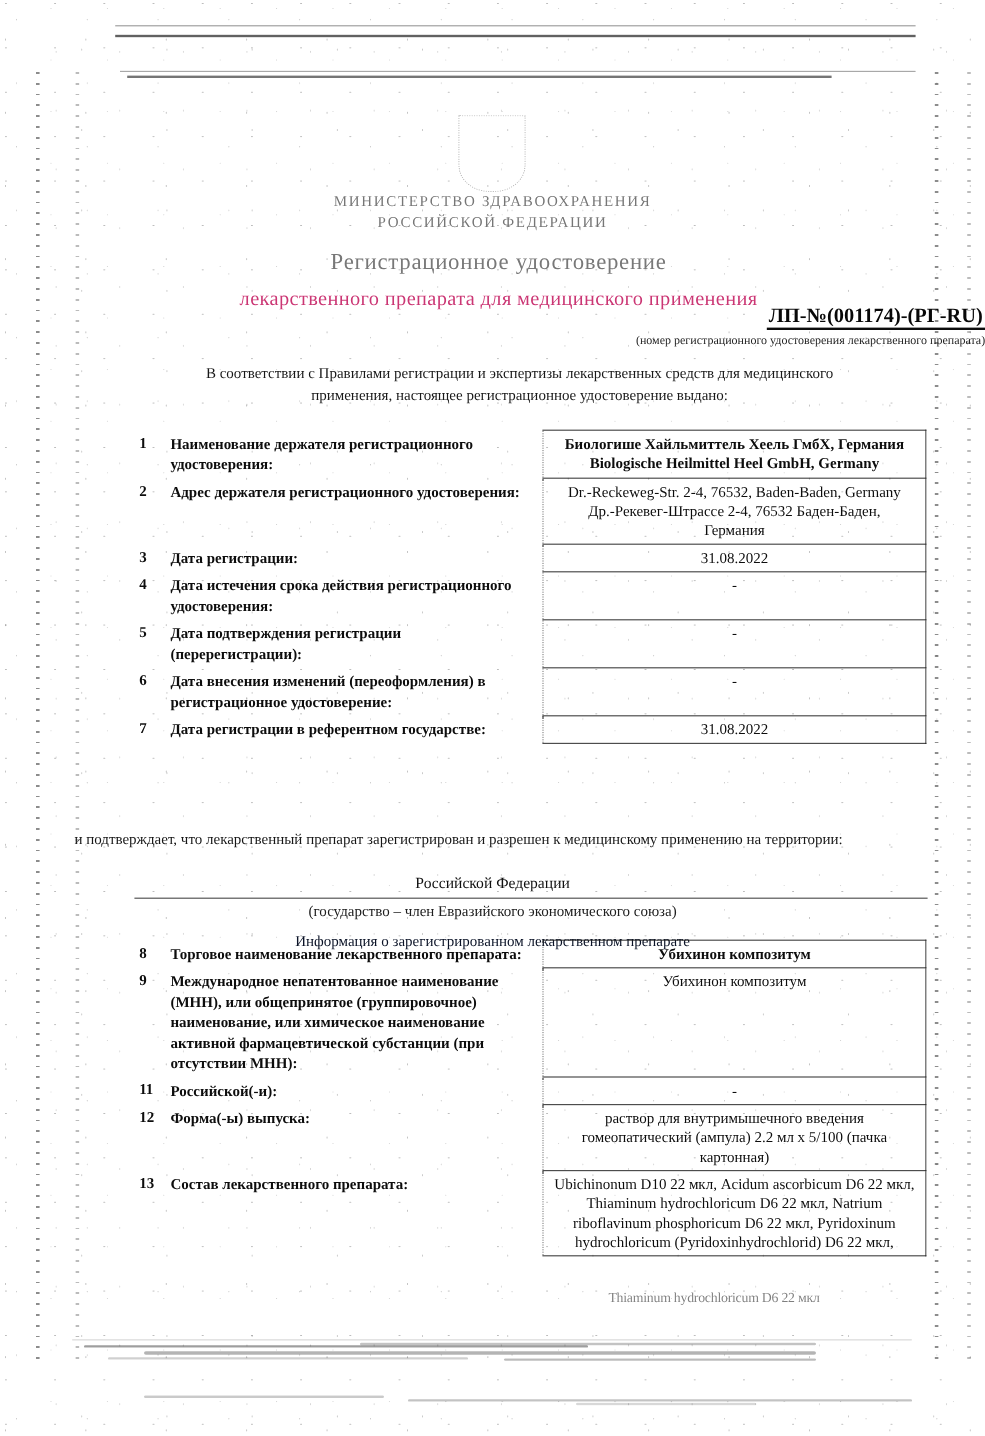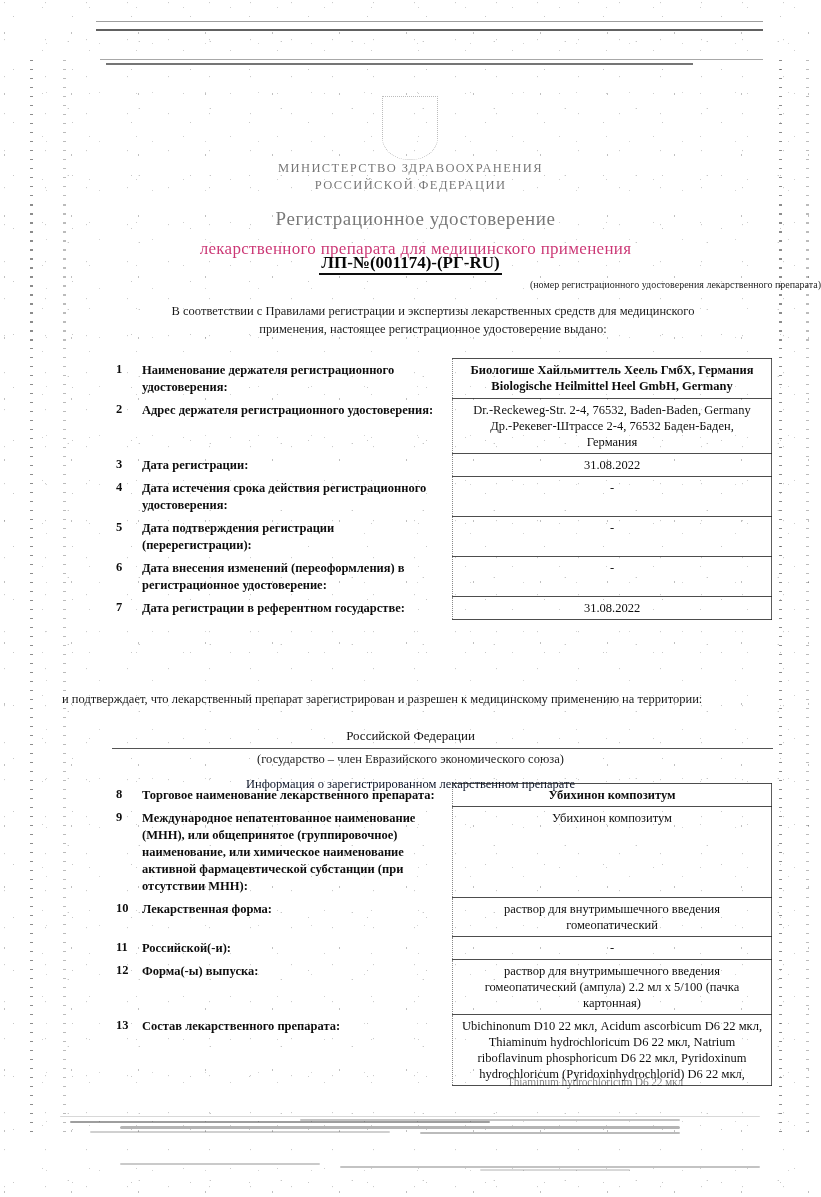--- a/index.html
+++ b/index.html
@@ -127,21 +127,21 @@
     margin-top: 9px;
     font-size: 17px;
     letter-spacing: .3px;
     color: #be185d;
     opacity: .85;
   }
   .cert-number {
     position: absolute;
     left: 0; right: 0;
     top: 253px;
-    text-align: center;
+    text-align: right;
     font-size: 17px;
     font-weight: 700;
     color: #0d0d0d;
   }
   .cert-number span { border-bottom: 2px solid #111; padding: 0 2px 1px; }
 
   .subcaption {
     position: absolute;
     left: 0; right: 0;
     top: 279px;
@@ -374,25 +374,20 @@
           <td class="num">8</td>
           <td class="lbl">Торговое наименование лекарственного препарата:</td>
           <td class="val val-bold">Убихинон композитум</td>
         </tr>
         <tr>
           <td class="num">9</td>
           <td class="lbl">Международное непатентованное наименование (МНН), или общепринятое (группировочное) наименование, или химическое наименование активной фармацевтической субстанции (при отсутствии МНН):</td>
           <td class="val">Убихинон композитум</td>
         </tr>
         <tr>
-          <td class="num">10</td>
-          <td class="lbl">Лекарственная форма:</td>
-          <td class="val">раствор для внутримышечного введения гомеопатический</td>
-        </tr>
-        <tr>
           <td class="num">11</td>
           <td class="lbl">Российской(-и):</td>
           <td class="val">-</td>
         </tr>
         <tr>
           <td class="num">12</td>
           <td class="lbl">Форма(-ы) выпуска:</td>
           <td class="val">раствор для внутримышечного введения гомеопатический (ампула) 2.2 мл x 5/100 (пачка картонная)</td>
         </tr>
         <tr>

